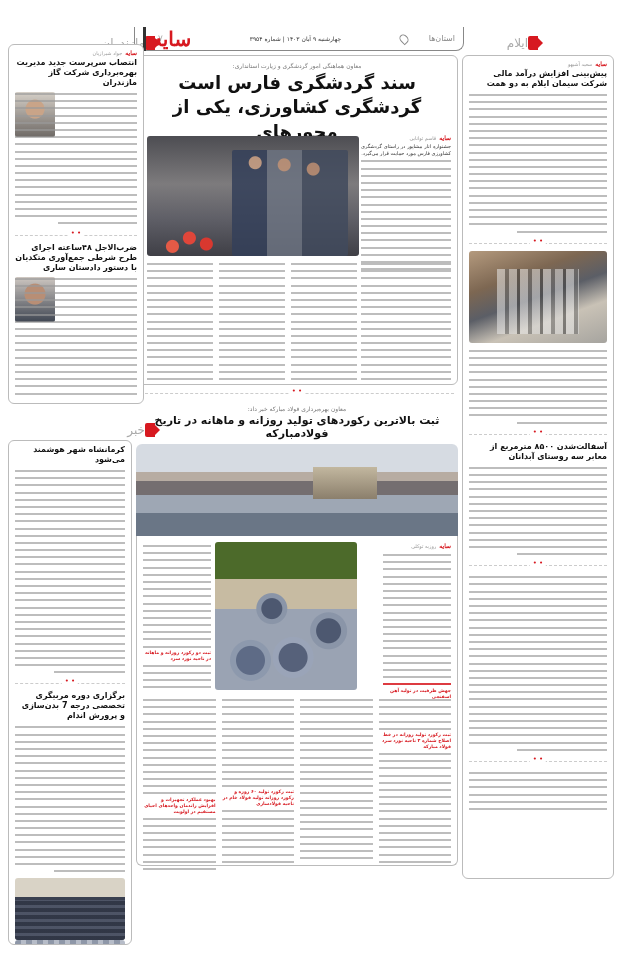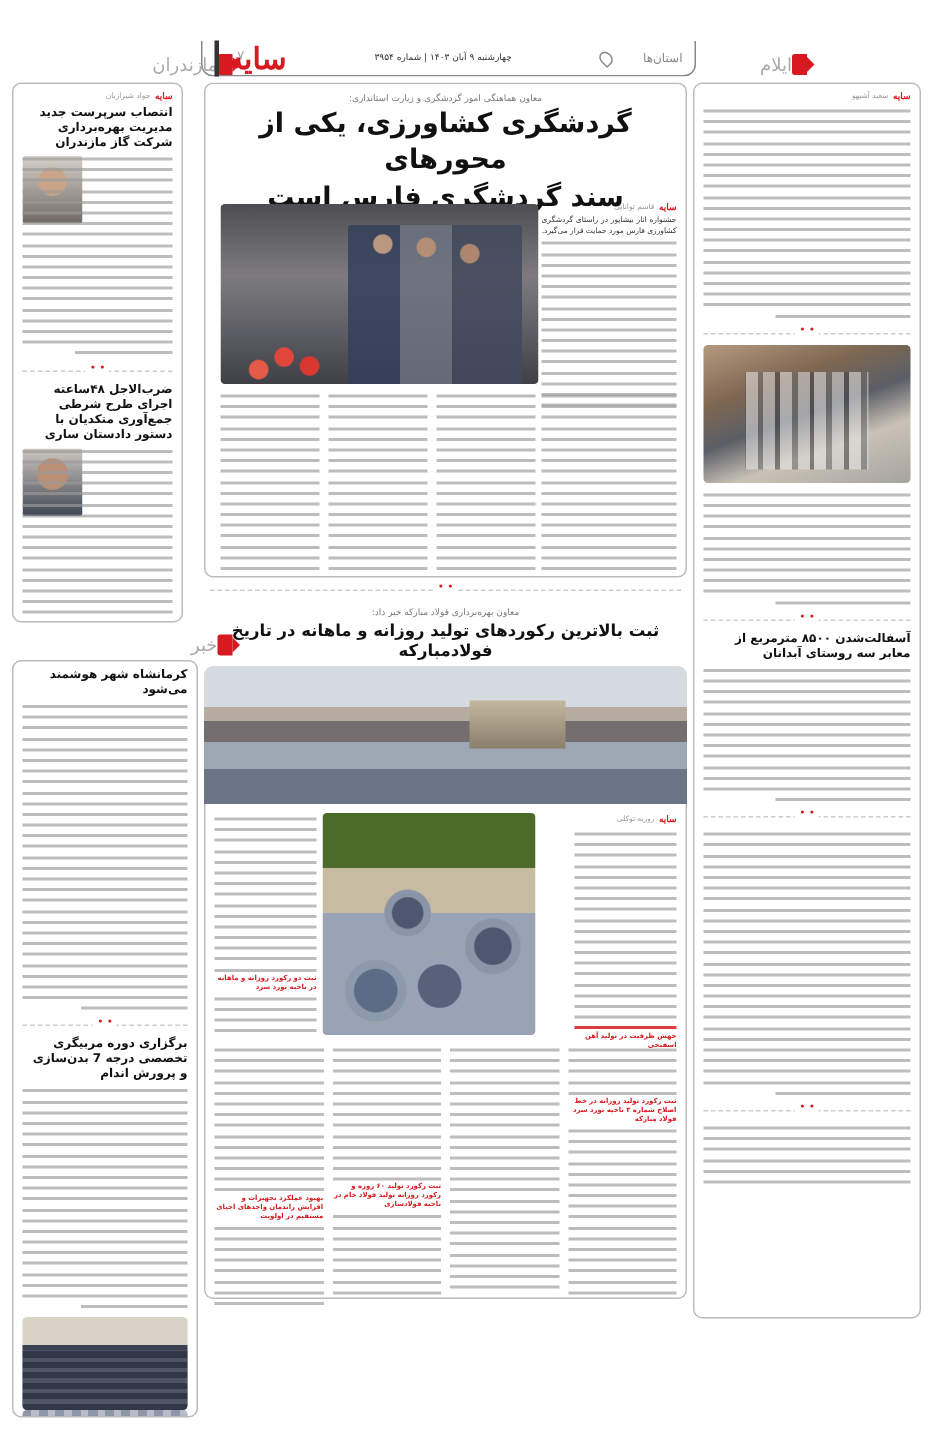--- a/index.html
+++ b/index.html
@@ -17,21 +17,21 @@
 
   .masthead { position: absolute; top: 27px; left: 134px; width: 330px; height: 24px; border: 1px solid #888; border-top: none; border-radius: 0 0 8px 8px; display: flex; align-items: center; justify-content: space-between; padding: 0 8px; }
   .masthead .logo { font-family: "DejaVu Serif", serif; font-size: 20px; color: #d71920; font-weight: bold; border-left: 3px solid #333; padding-left: 6px; }
   .masthead .issue { font-size: 6px; color: #333; }
   .masthead .provinces { font-size: 8px; color: #888; display: flex; align-items: center; gap: 21px; }
   .masthead .provinces .map-icon { width: 8px; height: 10px; border: 1px solid #888; border-radius: 50% 50% 50% 0; transform: rotate(-45deg); }
 
   .col { position: absolute; border: 1px solid #bbb; border-radius: 6px; background: #fff; overflow: hidden; }
   .col-right { top: 55px; left: 462px; width: 152px; height: 824px; }
   .col-center { top: 55px; left: 134px; width: 326px; height: 890px; border: none; }
-  .col-left { top: 55px; left: 8px; width: 114px; height: 360px; }
+  .col-left { top: 44px; left: 8px; width: 136px; height: 360px; }
   .col-left2 { top: 440px; left: 8px; width: 124px; height: 505px; }
 
   .byline { font-size: 5px; color: #999; margin: 4px 6px 2px; display: flex; gap: 3px; align-items: center; }
   .byline .src { color: #d71920; font-weight: bold; font-family: "DejaVu Serif", serif; font-size: 6px; }
 
   .headline { font-weight: bold; color: #111; line-height: 1.25; margin: 2px 6px; text-align: right; }
   .h-sm { font-size: 8px; }
 
   .body-text { font-size: 4.6px; line-height: 7.2px; color: #444; margin: 2px 6px; text-align: justify; }
   .filler { display: block; }
@@ -115,20 +115,21 @@
   </span>
   <span class="issue">چهارشنبه ۹ آبان ۱۴۰۳ | شماره ۳۹۵۴</span>
   <span class="logo">سایه</span>
 </div>
 
 <div class="col col-right">
   <div class="byline">
     <span class="src">سایه</span>
     <span>سعید آشیهو</span>
   </div>
+  <div class="headline h-sm">پیش‌بینی افزایش درآمد مالی شرکت سیمان ایلام به دو همت</div>
   <div class="body-text filler">
     <span></span>
       <span></span>
       <span></span>
       <span></span>
       <span></span>
       <span></span>
       <span></span>
       <span></span>
       <span></span>
@@ -212,22 +213,22 @@
       <span></span>
       <span></span>
       <span></span>
   </div>
 </div>
 
 <div class="col col-center">
   <div class="lead-box">
     <div class="kicker">معاون هماهنگی امور گردشگری و زیارت استانداری:</div>
     <div class="lead-headline">
+      <div>سند گردشگری فارس است</div>
       <div>گردشگری کشاورزی، یکی از محورهای</div>
-      <div>سند گردشگری فارس است</div>
     </div>
     <div class="lead-photo"></div>
     <div class="lead-text-right">
       <div class="byline" style="margin:0 0 2px">
         <span class="src">سایه</span>
         <span>قاسم توانایی</span>
       </div>
       <div class="body-text" style="margin:0;font-size:5px;color:#333">جشنواره انار بیشاپور در راستای گردشگری کشاورزی فارس مورد حمایت قرار می‌گیرد.</div>
       <div class="body-text filler" style="margin:0">
         <span></span>

